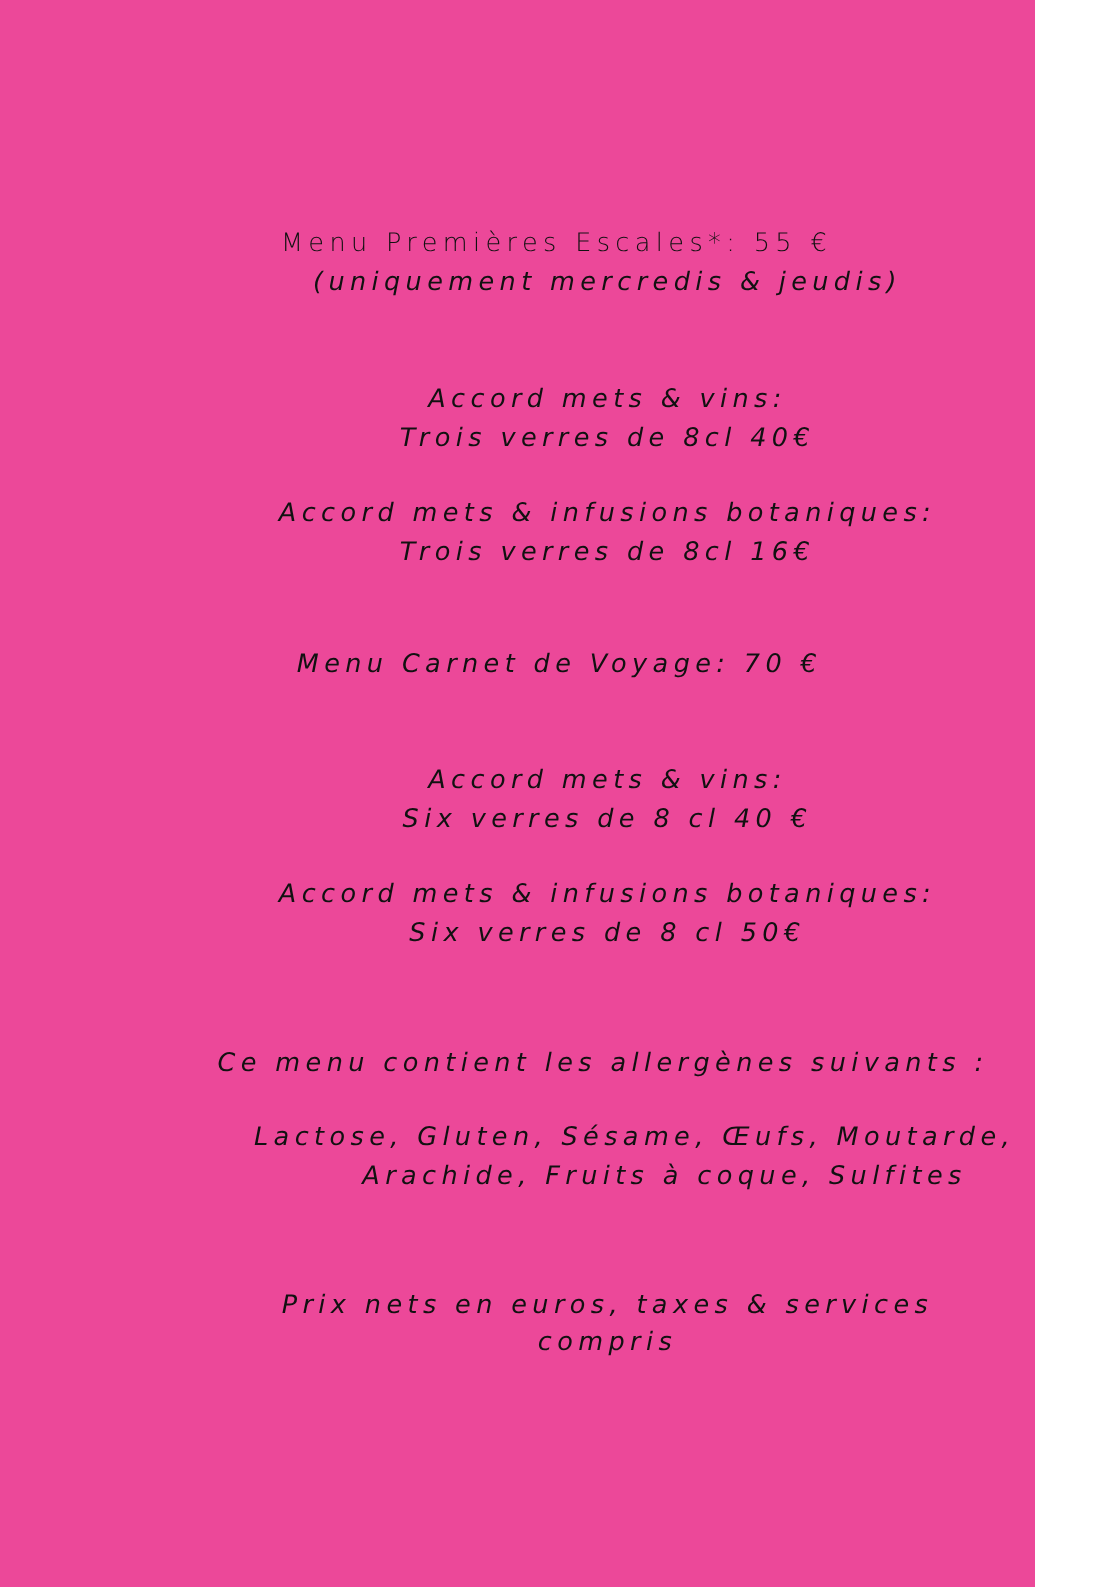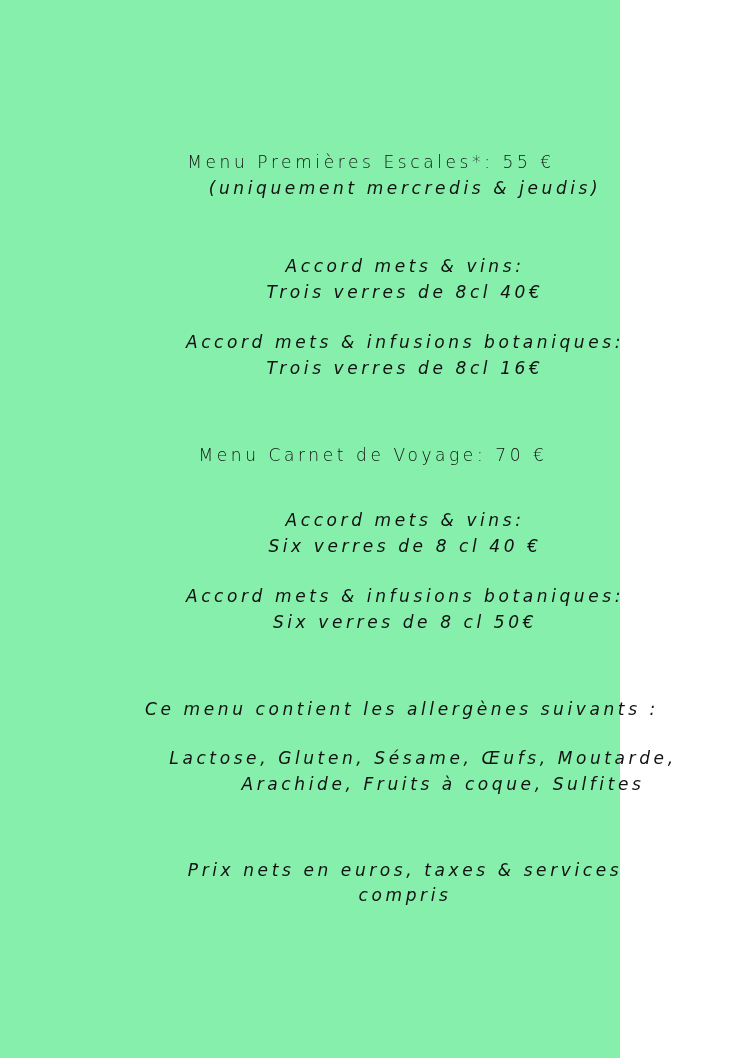--- a/index.html
+++ b/index.html
@@ -1,17 +1,17 @@
 <!DOCTYPE html>
 <html><head>
   <meta charset="utf-8">
   <style>
     html, body { margin: 0; padding: 0; background: #ffffff; }
     body { width: 746px; height: 1058px; position: relative; overflow: hidden; }
-    .page { position: absolute; left: 0; top: 0; width: 620px; height: 1058px; background: #86efac; }
+    .page { position: absolute; left: 0; top: 0; width: 690px; height: 1058px; background: #ec4899; }
     .line {
       position: absolute;
       left: 0;
       width: 746px;
       text-align: center;
       color: #111111;
       font-family: "DejaVu Sans", sans-serif;
       font-size: 17px;
       letter-spacing: 3.6px;
       white-space: nowrap;
@@ -28,21 +28,21 @@
 
   <div class="line upright" style="top:151px; left:-2px;">Menu Premières Escales*: 55 €</div>
   <div class="line italic" style="top:177px;">(uniquement mercredis &amp; jeudis)</div>
 
   <div class="line italic" style="top:255px;">Accord mets &amp; vins:</div>
   <div class="line italic" style="top:281px;">Trois verres de 8cl 40€</div>
 
   <div class="line italic" style="top:331px;">Accord mets &amp; infusions botaniques:</div>
   <div class="line italic" style="top:357px;">Trois verres de 8cl 16€</div>
 
-  <div class="line upright" style="top:444px;">Menu Carnet de Voyage: 70 €</div>
+  <div class="line upright" style="top:432px;font-style:italic;">Menu Carnet de Voyage: 70 €</div>
 
   <div class="line italic" style="top:509px;">Accord mets &amp; vins:</div>
   <div class="line italic" style="top:535px;">Six verres de 8 cl 40 €</div>
 
   <div class="line italic" style="top:585px;">Accord mets &amp; infusions botaniques:</div>
   <div class="line italic" style="top:611px;">Six verres de 8 cl 50€</div>
 
   <div class="line italic" style="top:698px; left:-3px;">Ce menu contient les allergènes suivants :</div>
   <div class="line italic" style="top:747px; left:18px;">Lactose, Gluten, Sésame, Œufs, Moutarde,</div>
   <div class="line italic" style="top:773px; left:38px;">Arachide, Fruits à coque, Sulfites</div>

